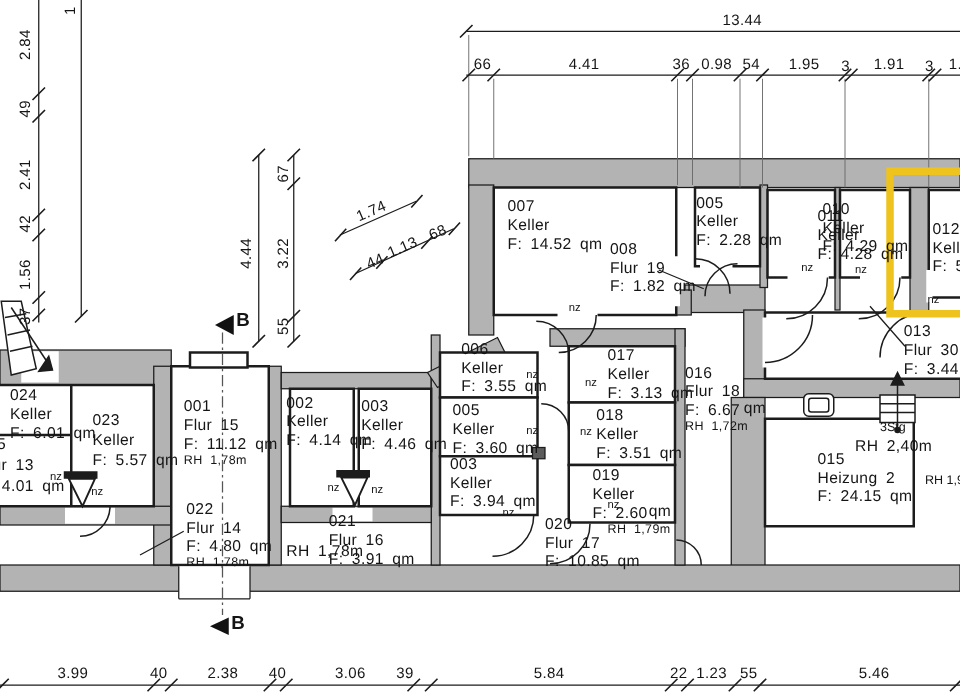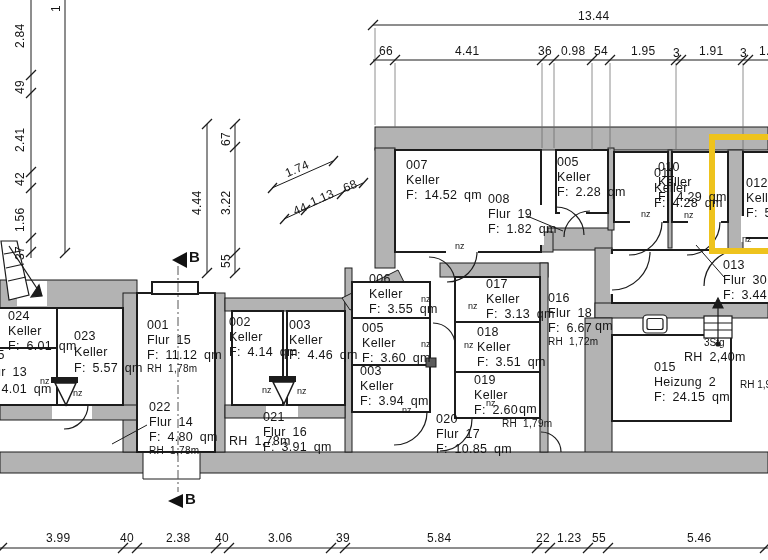--- a/index.html
+++ b/index.html
@@ -220,21 +220,21 @@
 </div>
 <div class="rm" style="left:477px;top:325px">
   <div>018</div>
   <div>Keller</div>
   <div>F: 3.51 qm</div>
 </div>
 <div class="rm" style="left:474px;top:373px">
   <div>019</div>
   <div>Keller</div>
   <div>F: 2.60</div>
-  <div class="rh" style="margin-left:28px">RH 1,79m</div>
+  <div class="rh" style="margin-left:12px">RH 1,79m</div>
 </div>
 <span class="rm" style="left:519px;top:402px">qm</span>
 <div class="rm" style="left:436px;top:412px">
   <div>020</div>
   <div>Flur 17</div>
   <div>F: 10.85 qm</div>
 </div>
 <div class="rm" style="left:263px;top:410px">
   <div>021</div>
   <div>Flur 16</div>
@@ -342,20 +342,20 @@
 <span class="dim d23" style="left:283px;top:167px">1.74</span>
 <span class="dim d23" style="left:291px;top:205px">44</span>
 <span class="dim d23" style="left:308px;top:196px">1.13</span>
 <span class="dim d23" style="left:341px;top:182px">68</span>
 
 <span class="dim" style="left:46px;top:531px">3.99</span>
 <span class="dim" style="left:120px;top:531px">40</span>
 <span class="dim" style="left:166px;top:531px">2.38</span>
 <span class="dim" style="left:215px;top:531px">40</span>
 <span class="dim" style="left:268px;top:531px">3.06</span>
-<span class="dim" style="left:336px;top:531px">39</span>
+<span class="dim" style="left:317px;top:531px">39</span>
 <span class="dim" style="left:427px;top:531px">5.84</span>
 <span class="dim" style="left:536px;top:531px">22</span>
 <span class="dim" style="left:557px;top:531px">1.23</span>
 <span class="dim" style="left:592px;top:531px">55</span>
 <span class="dim" style="left:687px;top:531px">5.46</span>
 
 </div>
 
 </body></html>

